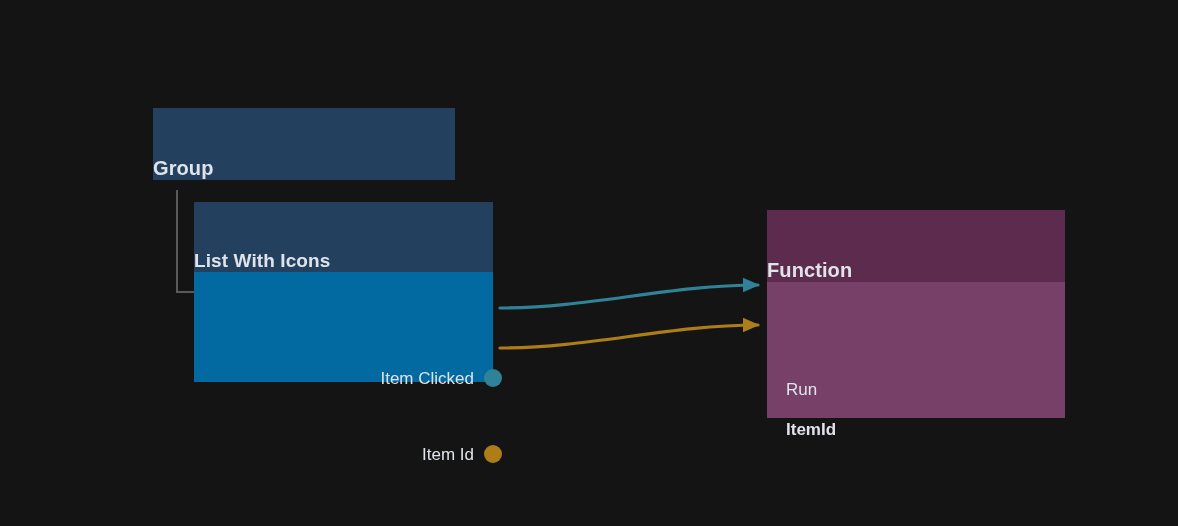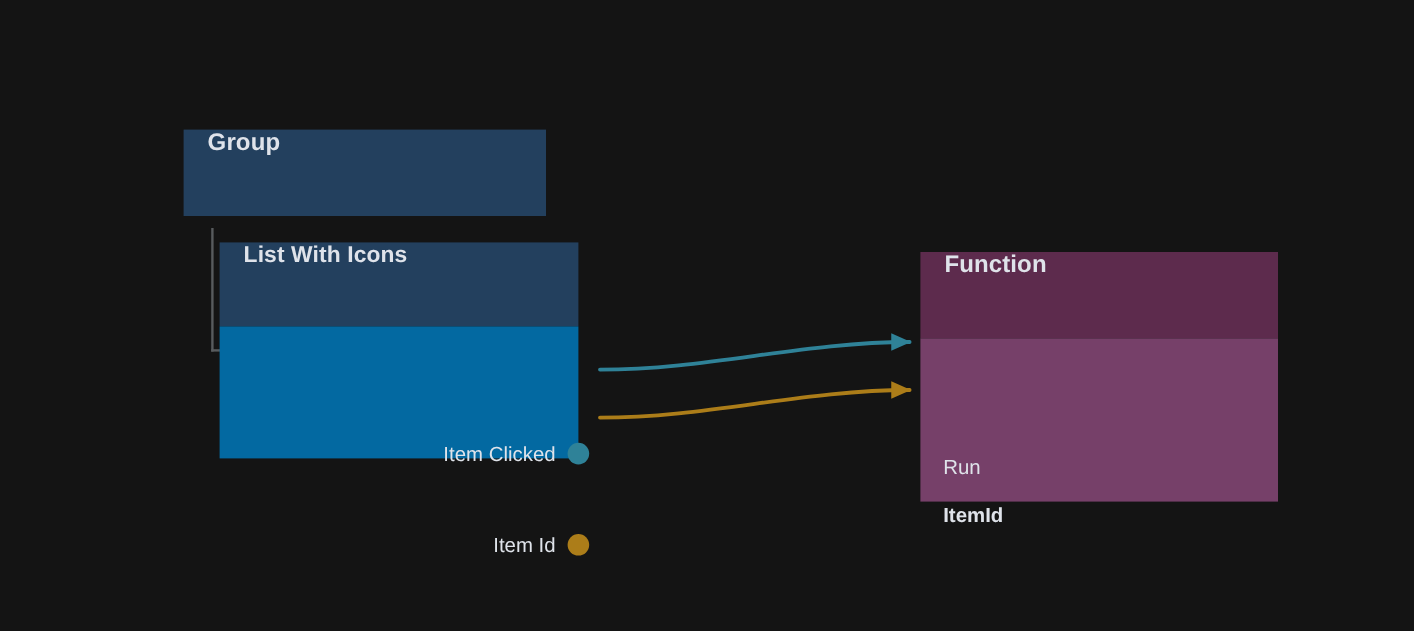--- a/index.html
+++ b/index.html
@@ -34,22 +34,21 @@
   
   .node {
     position: absolute;
     box-sizing: border-box;
     overflow: visible;
   }
   .node-header {
     box-sizing: border-box;
     width: 100%;
     display: flex;
-    align-items: flex-start;
-    padding-left: 20px;
+    align-items: flex-end;
   }
   .node-title {
     font-size: 20px;
     font-weight: bold;
     letter-spacing: 0.1px;
     color: #dfe3ea;
     white-space: nowrap;
   }
   .node-body {
     box-sizing: border-box;
@@ -76,21 +75,21 @@
     top: 190px;
     width: 18px;
     height: 103px;
     border-left: 2px solid #585b5e;
     border-bottom: 2px solid #585b5e;
     box-sizing: border-box;
   }
 
   
   #list-node {
-    left: 183px;
+    left: 194px;
     top: 202px;
     width: 299px;
     height: 217px;
   }
   #list-node .node-header {
     height: 70px;
     background: #23405e;
   }
   #list-node .node-title { font-size: 19px; }
   #list-node .node-body {

